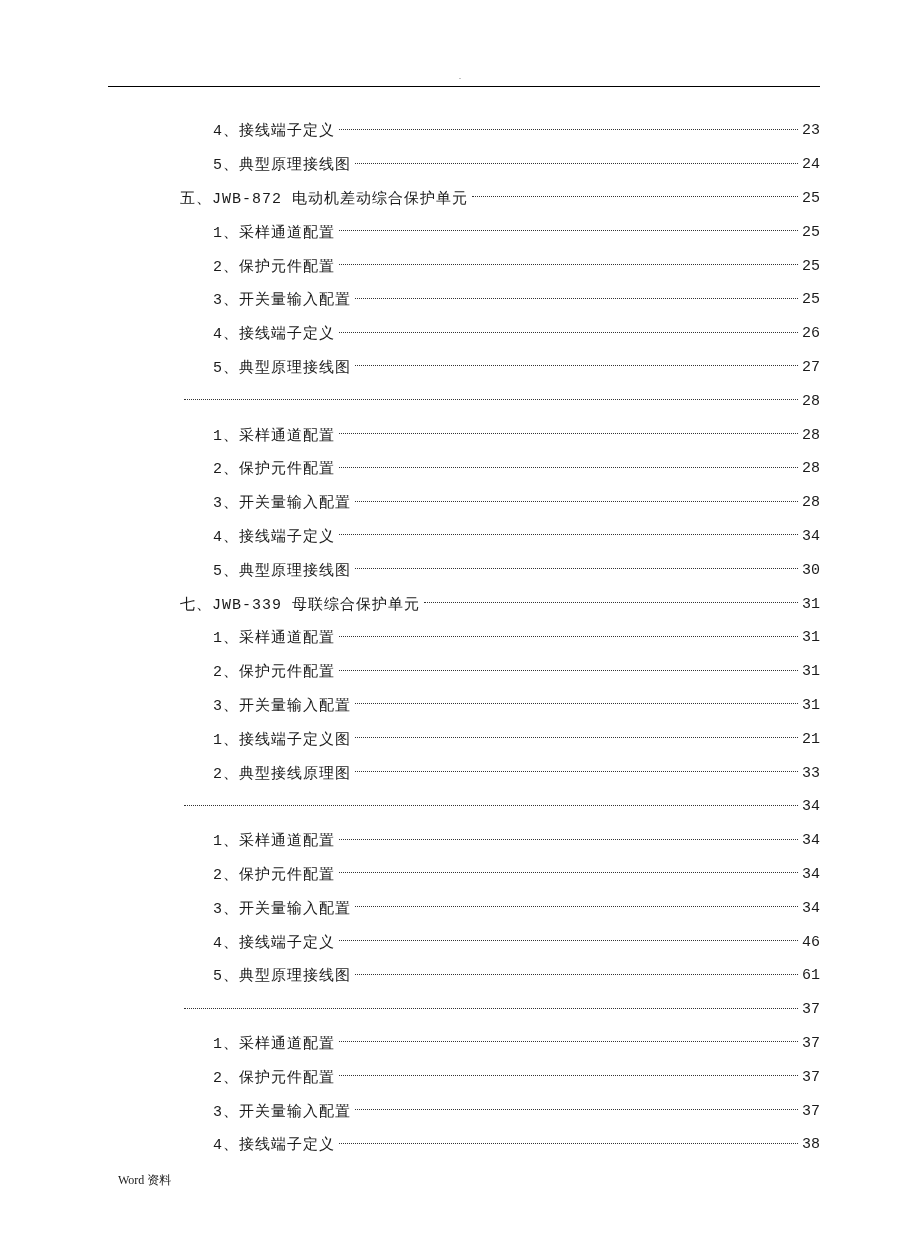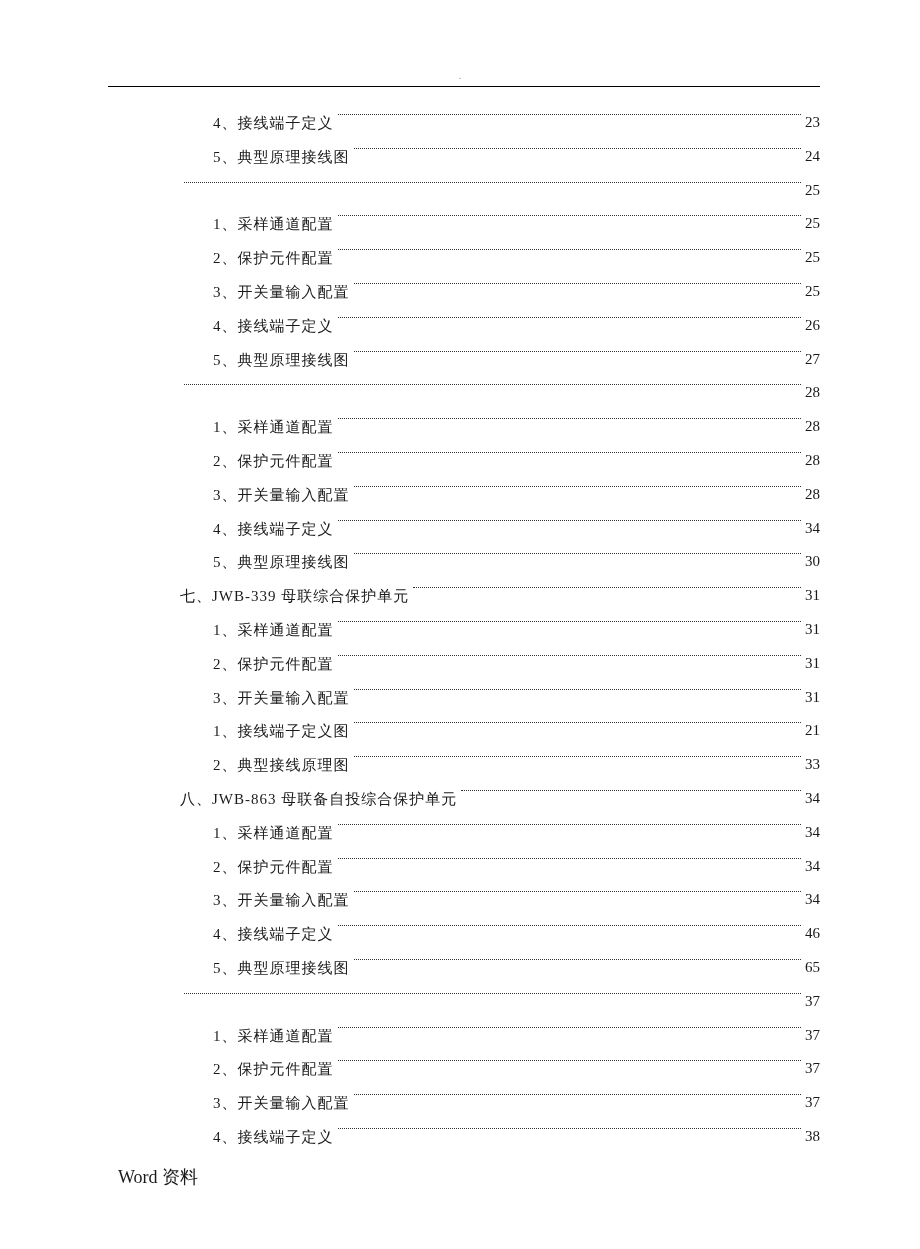--- a/index.html
+++ b/index.html
@@ -31,24 +31,25 @@
     right: 100px;
     border-top: 1.5px solid #000;
   }
   .toc {
     margin-top: 32px;
     font-size: 15px;
     color: #1a1a1a;
   }
   .toc-row {
     display: flex;
-    align-items: flex-start;
+    align-items: center;
     margin-bottom: 0;
     height: 33.8px;
     white-space: nowrap;
+    font-family: Liberation Mono, monospace;
   }
   .toc-row.level1 { padding-left: 80px; }
   .toc-row.level2 { padding-left: 113px; }
   .label {
     flex: 0 0 auto;
     letter-spacing: 1px;
   }
   .dots {
     flex: 1 1 auto;
     border-bottom: 1.5px dotted #333;
@@ -56,21 +57,21 @@
     min-width: 10px;
   }
   .pagenum {
     flex: 0 0 auto;
     letter-spacing: 0;
   }
   .footer {
     position: absolute;
     bottom: 60px;
     left: 118px;
-    font-size: 18px;
+    font-size: 12px;
     color: #1a1a1a;
   }
 </style>
 </head>
 <body>
 
 <div class="page">
   <div class="top-dot">.</div>
   <div class="hr-top"></div>
 
@@ -79,20 +80,21 @@
         <span class="label">4、接线端子定义</span>
         <span class="dots"></span>
         <span class="pagenum">23</span>
       </div>
       <div class="toc-row level2">
         <span class="label">5、典型原理接线图</span>
         <span class="dots"></span>
         <span class="pagenum">24</span>
       </div>
       <div class="toc-row level1">
+        <span class="label">五、JWB-872 电动机差动综合保护单元</span>
         <span class="dots"></span>
         <span class="pagenum">25</span>
       </div>
       <div class="toc-row level2">
         <span class="label">1、采样通道配置</span>
         <span class="dots"></span>
         <span class="pagenum">25</span>
       </div>
       <div class="toc-row level2">
         <span class="label">2、保护元件配置</span>
@@ -167,21 +169,20 @@
         <span class="label">1、接线端子定义图</span>
         <span class="dots"></span>
         <span class="pagenum">21</span>
       </div>
       <div class="toc-row level2">
         <span class="label">2、典型接线原理图</span>
         <span class="dots"></span>
         <span class="pagenum">33</span>
       </div>
       <div class="toc-row level1">
-        <span class="label">八、JWB-863 母联备自投综合保护单元</span>
         <span class="dots"></span>
         <span class="pagenum">34</span>
       </div>
       <div class="toc-row level2">
         <span class="label">1、采样通道配置</span>
         <span class="dots"></span>
         <span class="pagenum">34</span>
       </div>
       <div class="toc-row level2">
         <span class="label">2、保护元件配置</span>
@@ -194,21 +195,21 @@
         <span class="pagenum">34</span>
       </div>
       <div class="toc-row level2">
         <span class="label">4、接线端子定义</span>
         <span class="dots"></span>
         <span class="pagenum">46</span>
       </div>
       <div class="toc-row level2">
         <span class="label">5、典型原理接线图</span>
         <span class="dots"></span>
-        <span class="pagenum">65</span>
+        <span class="pagenum">61</span>
       </div>
       <div class="toc-row level1">
         <span class="dots"></span>
         <span class="pagenum">37</span>
       </div>
       <div class="toc-row level2">
         <span class="label">1、采样通道配置</span>
         <span class="dots"></span>
         <span class="pagenum">37</span>
       </div>

